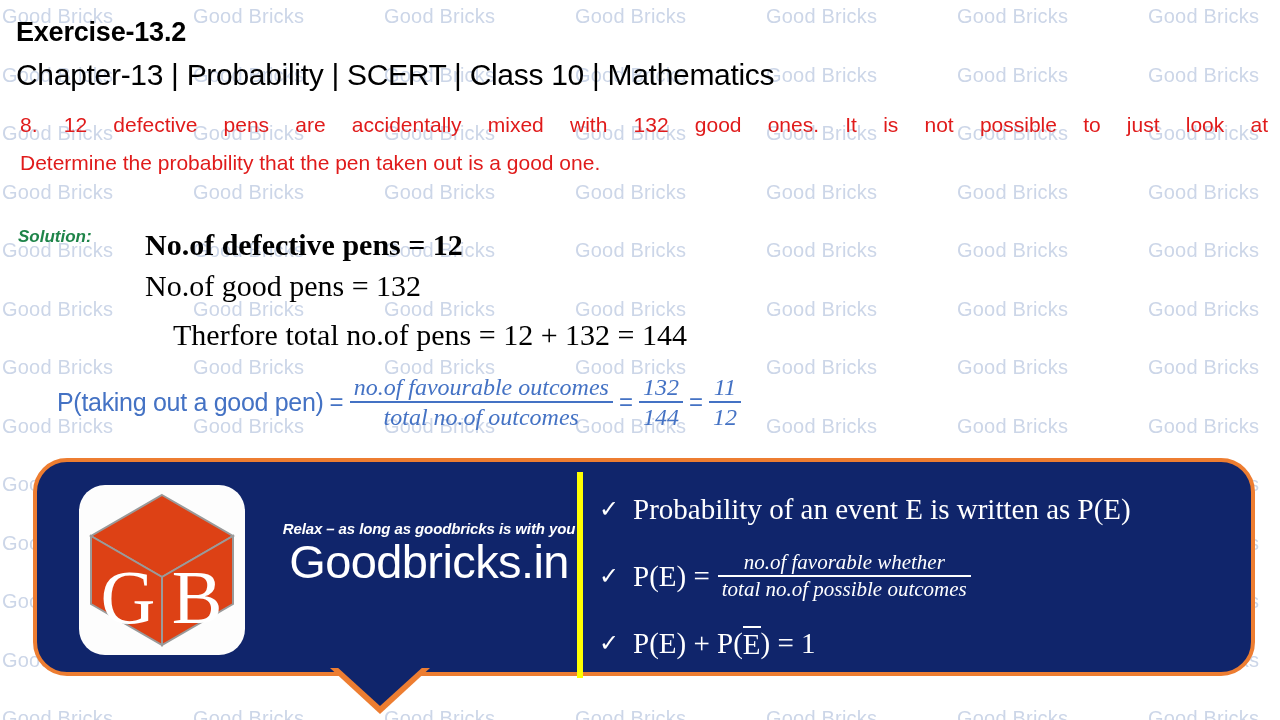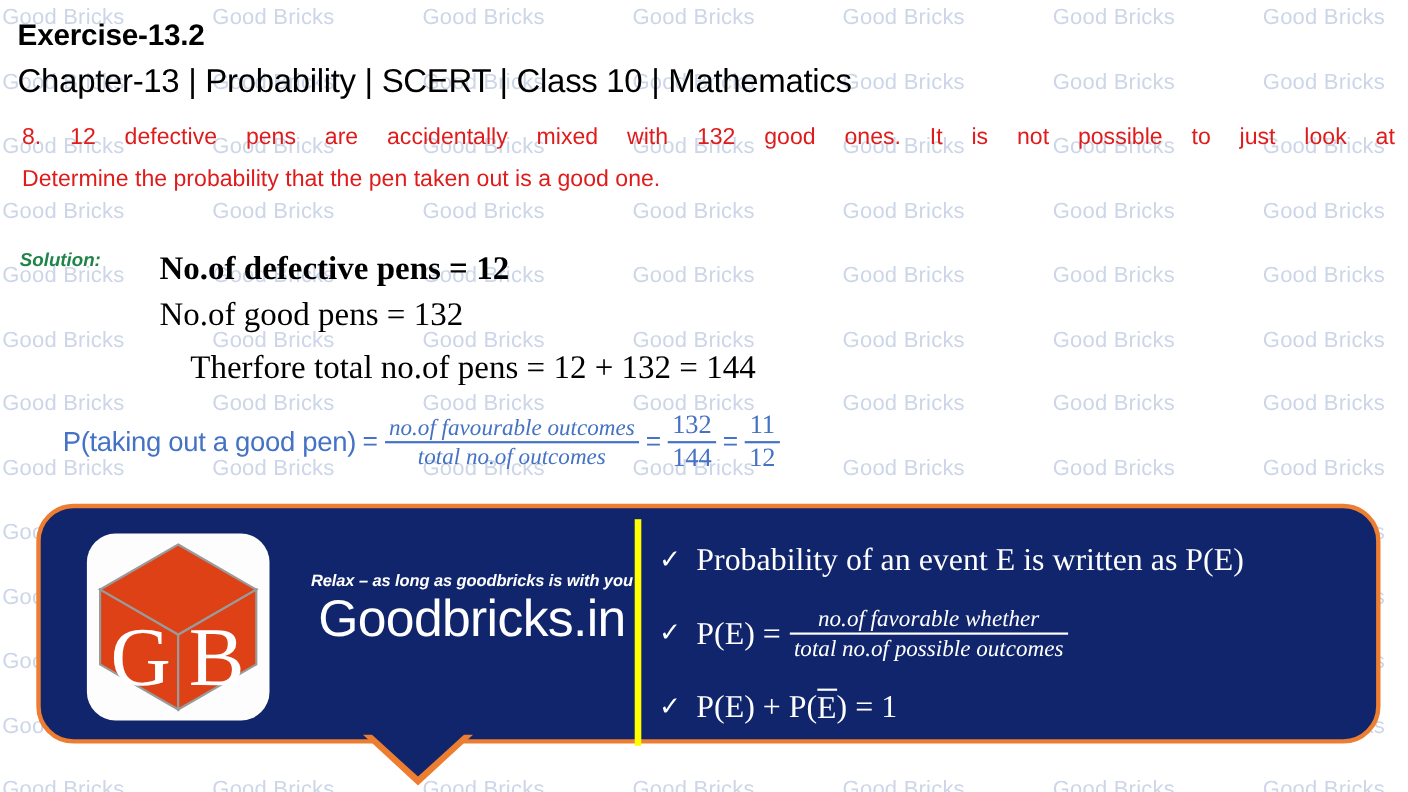--- a/index.html
+++ b/index.html
@@ -112,32 +112,33 @@
     font-size: 24px;
     margin: 0 6px;
   }
   .frac {
     display: inline-flex;
     flex-direction: column;
     align-items: center;
     justify-content: center;
     vertical-align: middle;
     line-height: 1.1;
+    font-style: italic;
   }
   .frac .num { padding: 0 4px 1px 4px; }
   .frac .den { padding: 1px 4px 0 4px; }
   .frac .bar {
     width: 100%;
     height: 2px;
     background: currentColor;
   }
   #prob-equation .frac-words {
     font-family: "Liberation Serif", serif;
     font-style: italic;
-    font-size: 21px;
+    font-size: 24px;
   }
   #prob-equation .frac-num {
     font-family: "Liberation Serif", serif;
     font-size: 24px;
   }
 
   
   #brand-banner {
     position: absolute;
     left: 33px; top: 458px;

